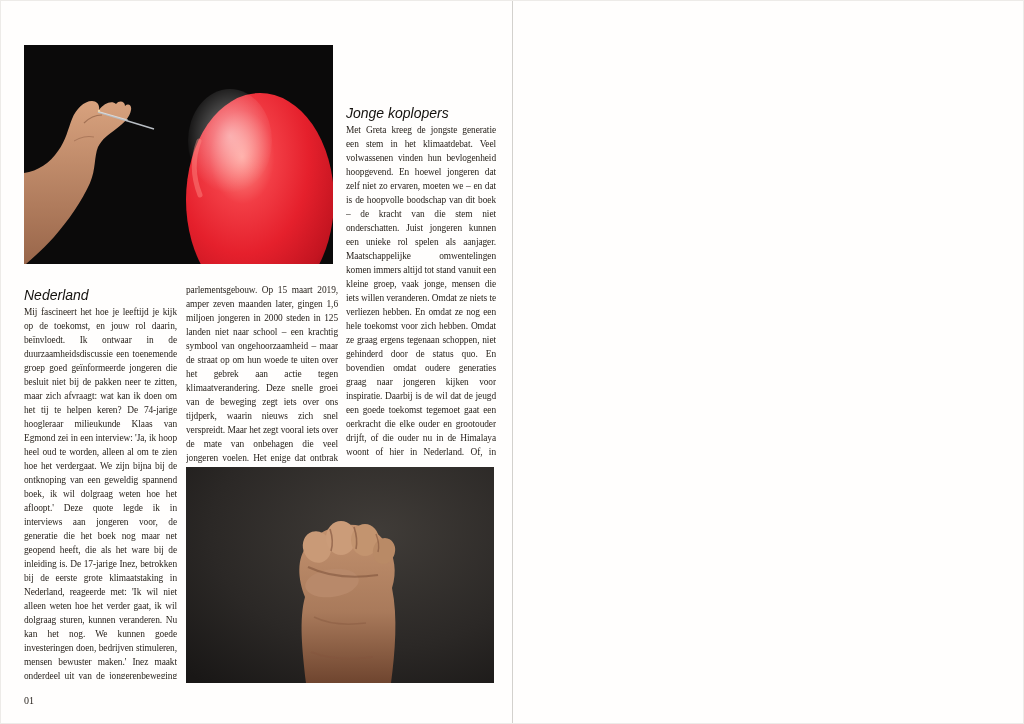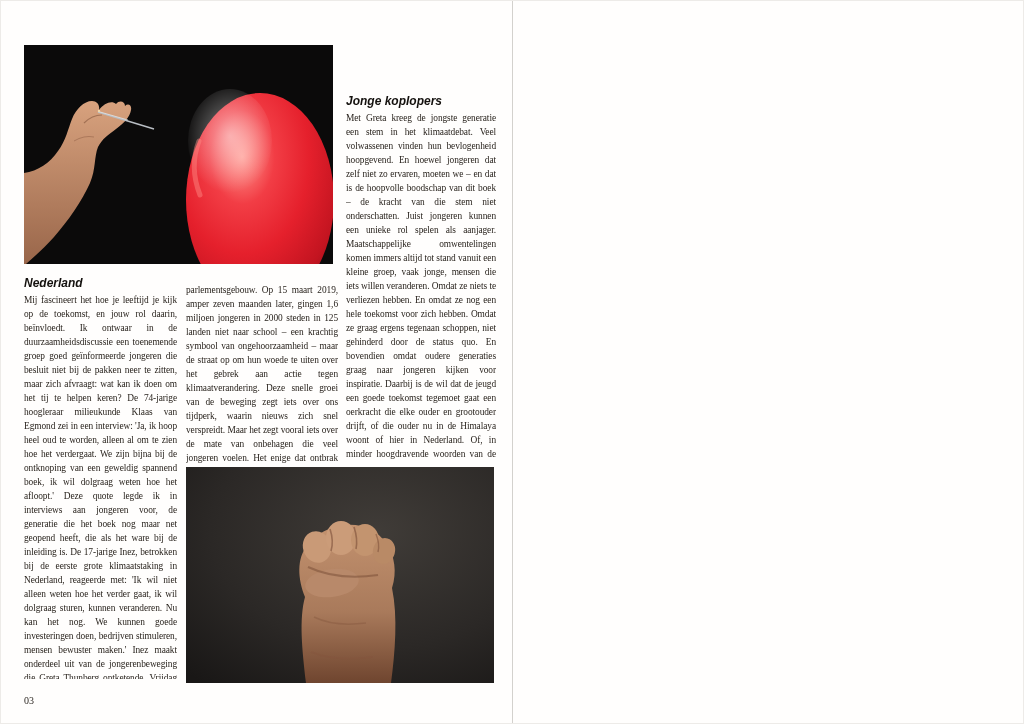--- a/index.html
+++ b/index.html
@@ -10,23 +10,23 @@
     font-family:"Liberation Serif", serif; color:#201b16;
   }
   .page { position:absolute; top:0; height:724px; }
   .page-left { left:0; width:511px; }
   .page-right { left:512px; width:512px; }
   .spine { position:absolute; left:511px; top:0; width:1px; height:724px; background:#d3d1cd; }
   .photo { position:absolute; overflow:hidden; line-height:0; }
   .photo svg { display:block; }
   .col { position:absolute; overflow:hidden; }
   .colhead {
-    margin:4px 0 3px 0;
+    margin:16px 0 3px 0;
     font-family:"Liberation Sans", sans-serif;
-    font-style:italic; font-weight:bold; font-size:12px;
+    font-style:italic; font-weight:normal; font-size:14px;
     color:#14110e; line-height:13px;
   }
   .body {
     margin:0; font-size:9.4px; line-height:14px;
     text-align:justify; letter-spacing:-0.08px; color:#241e18;
   }
   .pagenum { position:absolute; font-size:10px; color:#2b2621; }
 </style>
 </head>
 <body>
@@ -104,21 +104,21 @@
         <path d="M144,62 q4,12 1,22" stroke="#7c4f38" stroke-width="1.6" fill="none" opacity="0.6"></path>
         <path d="M168,60 q4,12 2,22" stroke="#7c4f38" stroke-width="1.6" fill="none" opacity="0.6"></path>
         <path d="M190,67 q4,10 2,18" stroke="#7c4f38" stroke-width="1.4" fill="none" opacity="0.55"></path>
         <ellipse cx="146" cy="116" rx="27" ry="14" fill="#b8896a" transform="rotate(-8 146 116)"></ellipse>
         <path d="M122,100 q30,14 70,8" stroke="#6f452f" stroke-width="2" fill="none" opacity="0.45"></path>
         <path d="M128,150 q20,10 52,6" stroke="#83543c" stroke-width="1.5" fill="none" opacity="0.4"></path>
         <path d="M125,185 q25,10 62,5" stroke="#83543c" stroke-width="1.5" fill="none" opacity="0.35"></path>
       </svg>
     </div>
 
-    <div class="pagenum" style="left:23px; top:694px;">03</div>
+    <div class="pagenum" style="left:23px; top:694px;">01</div>
   </div>
 
   <div class="spine"></div>
 
   <div class="page page-right">
 
     
     
 
     

